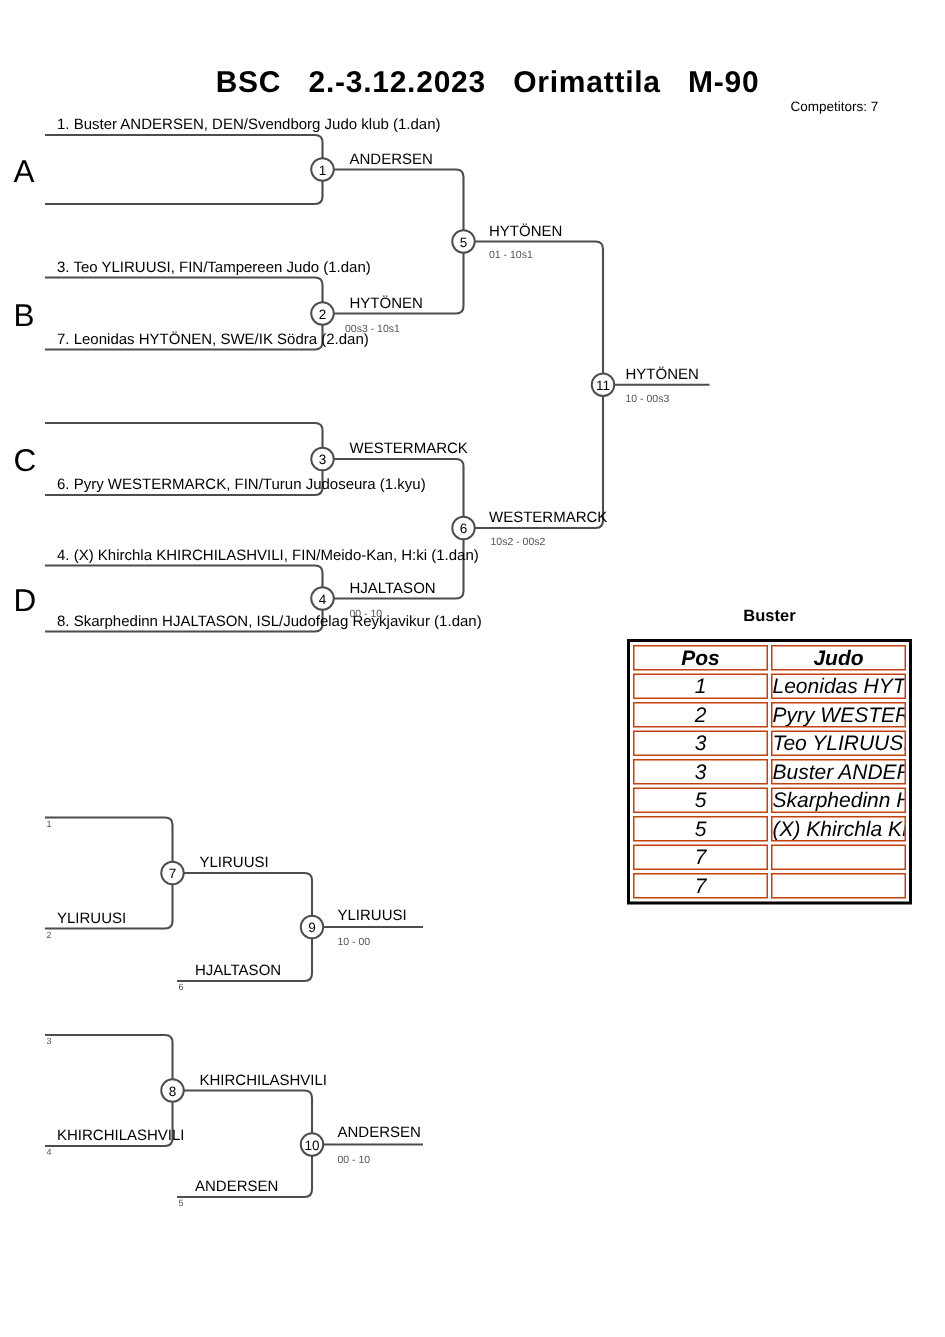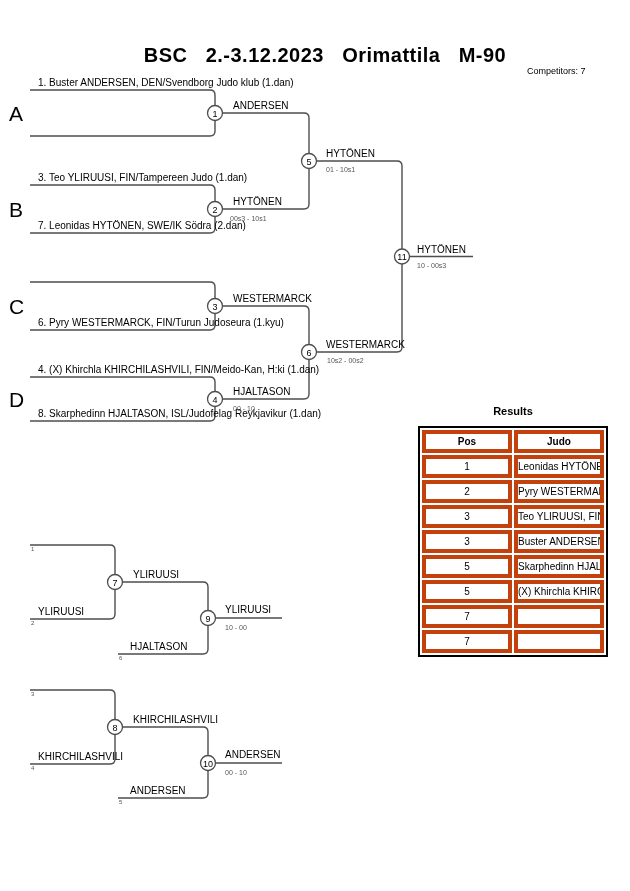--- a/index.html
+++ b/index.html
@@ -27,22 +27,22 @@
   .results-title{
     position:absolute;left:418px;top:405px;width:190px;text-align:center;
     font-size:11px;font-weight:bold;
   }
   table.results{
     position:absolute;left:418px;top:426px;width:190px;
     border:2px solid #000;border-collapse:separate;border-spacing:2px;
     table-layout:fixed;
   }
   table.results td,table.results th{
-    border:4px solid #c2410c;height:15px;padding:0;
-    font-size:10px;line-height:15px;overflow:hidden;white-space:nowrap;
+    border:1px solid #c2410c;height:15px;padding:0;
+    font-size:14px;line-height:15px;overflow:hidden;white-space:nowrap;font-style:italic;
   }
   table.results th{font-weight:bold;text-align:center;}
   td.pos{width:28px;text-align:center;}
   td.name{padding-left:4px;}
 </style>
 </head>
 <body>
 
 <div class="page-title">BSC   2.-3.12.2023   Orimattila   M-90</div>
 <div class="competitors">Competitors: 7</div>
@@ -153,21 +153,21 @@
   <text class="comp-label" x="130" y="794">ANDERSEN</text>
 
   <text class="line-ref" x="31" y="551">1</text>
   <text class="line-ref" x="31" y="625">2</text>
   <text class="line-ref" x="119" y="660">6</text>
   <text class="line-ref" x="31" y="696">3</text>
   <text class="line-ref" x="31" y="770">4</text>
   <text class="line-ref" x="119" y="804">5</text>
 </svg>
 
-<div class="results-title">Results</div>
+<div class="results-title">Buster</div>
 <table class="results">
   <tbody>
       <tr>
     <th class="pos">Pos</th>
     <th>Judo</th>
   </tr>
   <tr>
     <td class="pos">1</td>
     <td class="name">Leonidas HYTÖNEN, SWE/IK Södra</td>
   </tr>

